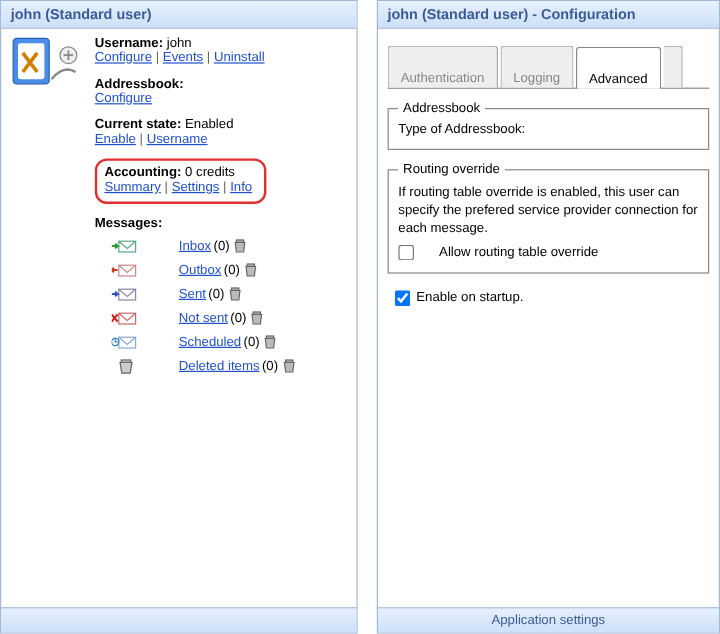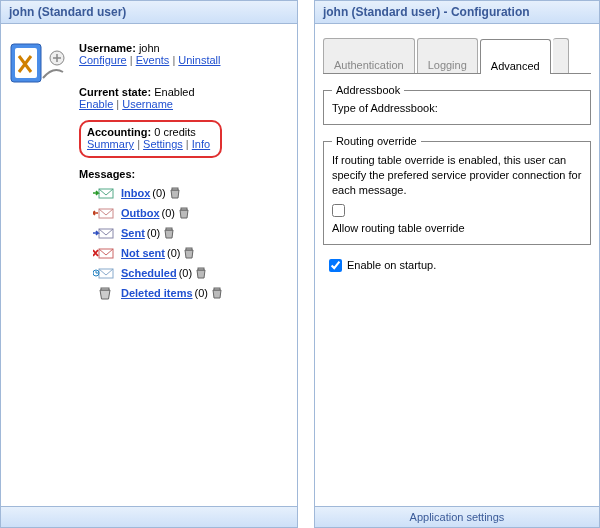--- a/index.html
+++ b/index.html
@@ -14,21 +14,21 @@
   }
   a { color: #2050d0; text-decoration: underline; cursor: pointer; text-align: center; }
   .sep { color: #666; }
   .panel {
     border: 1px solid #a0b8d8;
     background: #fff;
     position: relative;
     display: flex;
     flex-direction: column;
   }
-  .left-panel { width: 302px; gap: 12px; }
+  .left-panel { width: 302px; }
   .right-panel { width: 290px; margin-left: 16px; }
   .panel-header {
     background: linear-gradient(to bottom, #e6f0fc 0%, #cde0f8 100%);
     color: #3a5a98;
     font-weight: bold;
     font-size: 12px;
     padding: 4px 8px;
     border-bottom: 1px solid #a0b8d8;
   }
   .panel-body {
@@ -45,21 +45,21 @@
     text-align: center;
   }
   .top-row { display: flex; }
   .user-icon { width: 64px; height: 44px; flex: 0 0 auto; margin-right: 6px; }
   .user-icon svg { width: 64px; height: 44px; }
   .field-block { margin-bottom: 10px; }
   .field-label { font-weight: bold; }
   .msg-header { font-weight: bold; margin-top: 10px; }
   .msg-row { display: flex; align-items: center; margin-top: 6px; padding-left: 14px; }
   .msg-icon { width: 24px; height: 14px; margin-right: 4px; }
-  .msg-link { font-weight: bold; }
+  .msg-link { font-weight: normal; margin-left: 28px; }
   .msg-count { margin: 0 2px; }
   .trash-mini { width: 14px; height: 14px; }
   .accounting-box {
     border: 2px solid #e03030;
     border-radius: 10px;
     padding: 4px 10px 6px 6px;
     display: inline-block;
   }
   .indent { padding-left: 70px; }
   
@@ -88,21 +88,21 @@
   .form-row { margin-top: 6px; display: flex; align-items: center; }
   .form-label { flex: 0 0 auto; margin-right: 6px; }
   input[type=text] {
     border: 1px solid #7a9ac7;
     height: 18px;
     padding: 1px 3px;
     font-size: 11px;
     background: #fff;
   }
   .routing-text { line-height: 1.35; margin-bottom: 6px; }
-  .checkbox-row { display: flex; align-items: flex-start; gap: 5px; margin-top: 6px; flex-direction: column;}
+  .checkbox-row { display: flex; align-items: center; gap: 21px; margin-top: 6px;}
   input[type=checkbox] { width: 13px; height: 13px; }
   .startup-row { margin-top: 14px; display:flex; align-items:center; gap:5px; padding-left: 6px;}
 </style>
 </head>
 <body>
 
 <div class="panel left-panel">
   <div class="panel-header">john (Standard user)</div>
   <div class="panel-body">
     <div class="top-row">
@@ -119,20 +119,24 @@
       <div>
         <div class="field-block">
           <span class="field-label">Username:</span>
           <span>john</span><br>
           <a>Configure</a>
           <span class="sep"> | </span>
           <a>Events</a>
           <span class="sep"> | </span>
           <a>Uninstall</a>
         </div>
+        <div class="field-block">
+          <span class="field-label">Addressbook:</span><br>
+          <a>Configure</a>
+        </div>
       </div>
     </div>
 
     <div class="indent">
       <div class="field-block">
         <span class="field-label">Current state:</span>
         <span>Enabled</span><br>
         <a>Enable</a>
         <span class="sep"> | </span>
         <a>Username</a>

